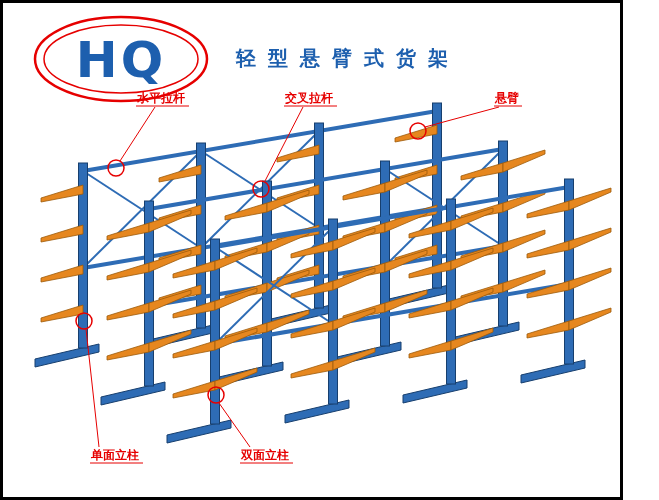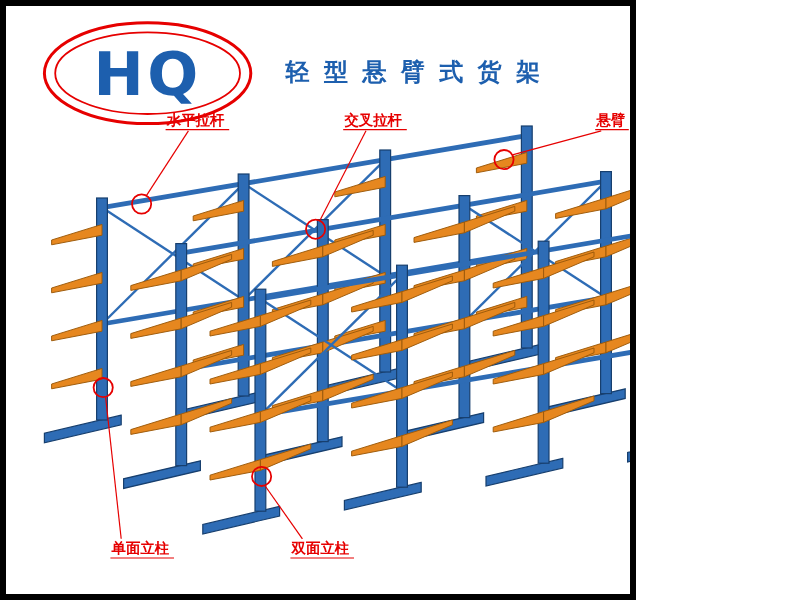--- a/index.html
+++ b/index.html
@@ -1,18 +1,18 @@
 <!DOCTYPE html>
 <html><head>
 <meta charset="utf-8">
 <style>
   html,body{margin:0;padding:0;background:#ffffff;}
   .canvas{
-    position:relative;width:530px;height:500px;background:#ffffff;
-    border:5px solid #000000;box-sizing:border-box;overflow:hidden;
+    position:relative;width:623px;height:500px;background:#ffffff;
+    border:3px solid #000000;box-sizing:border-box;overflow:hidden;
     font-family:"DejaVu Sans",sans-serif;
   }
   svg{position:absolute;left:0;top:0;}
   .title-text{font-size:20px;font-weight:bold;letter-spacing:12px;}
   .logo-text{font-size:50px;font-weight:bold;letter-spacing:3px;}
   .lbl{font-size:12px;font-weight:bold;}
 </style>
 </head>
 <body>
 

